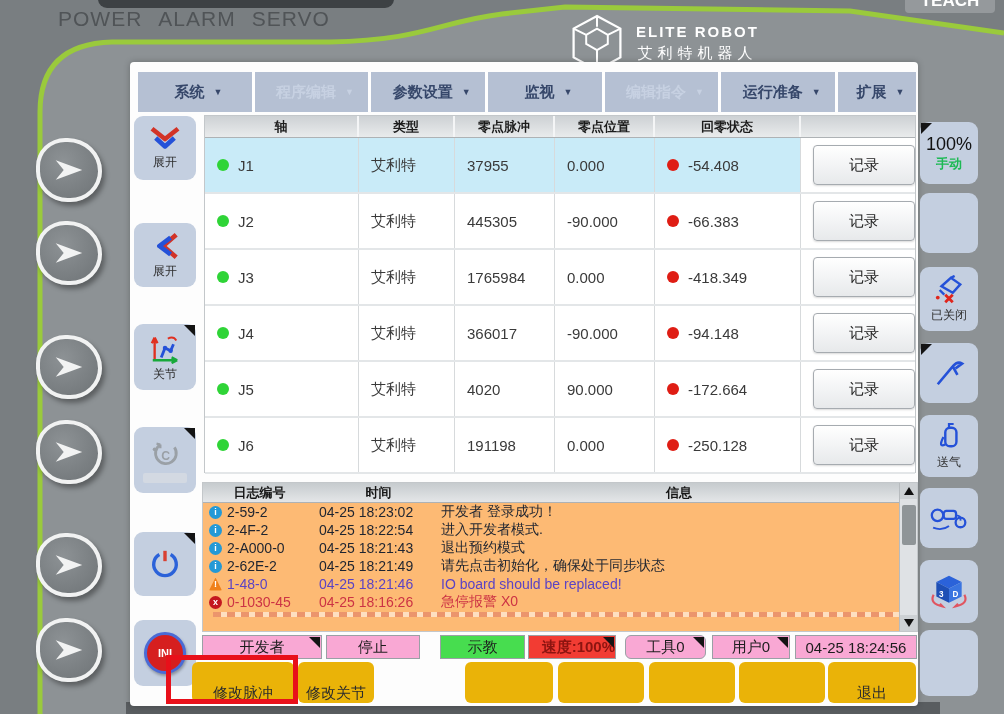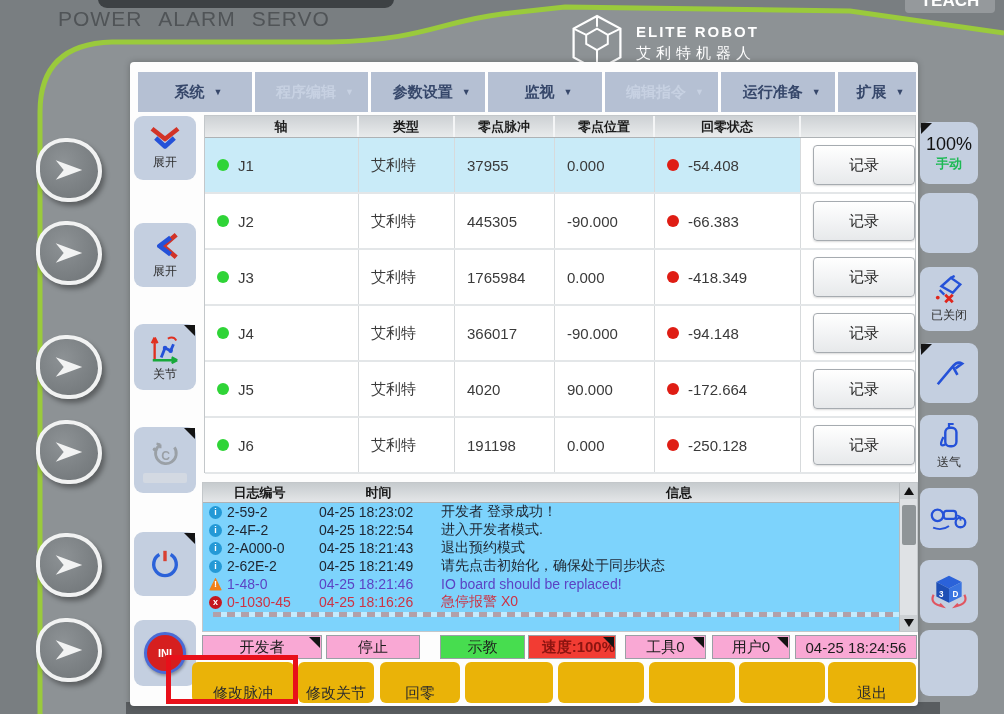--- a/index.html
+++ b/index.html
@@ -7,21 +7,21 @@
   #screen{position:relative;width:1004px;height:714px;overflow:hidden;background:#797e81;}
   .abs{position:absolute;}
 
   
   #bezel-svg{position:absolute;left:0;top:0;z-index:0;}
   #led-slot{left:98px;top:-12px;width:296px;height:20px;background:#3d4144;border-radius:9px;z-index:2;}
   #led-labels{left:58px;top:7px;z-index:2;font-size:21px;color:#505457;letter-spacing:1px;}
   #led-labels span{margin-right:16px;}
   #teach-badge{left:905px;top:-14px;width:90px;height:27px;background:#95999c;border-radius:4px;
     color:#fff;font-weight:bold;font-size:17px;text-align:center;line-height:29px;z-index:2;}
-  #brand{left:570px;top:14px;z-index:2;display:flex;align-items:center;gap:12px;}
+  #brand{left:570px;top:14px;z-index:2;display:flex;align-items:center;gap:12px;text-align:center;}
   #brand-name{color:#fff;font-weight:bold;font-size:15px;letter-spacing:2px;}
   #brand-cn{color:#fff;font-size:15px;letter-spacing:5px;margin-top:4px;}
 
   .hw-btn{position:absolute;left:36px;width:66px;height:64px;background:radial-gradient(circle at 40% 35%,#8d9295,#6e7376);
     border:4px solid #f1f2f2;border-radius:46% 54% 50% 50%;box-shadow:3px 4px 5px rgba(0,0,0,.35);z-index:2;
     display:flex;align-items:center;justify-content:center;cursor:pointer;}
 
   
   #panel{left:130px;top:62px;width:788px;height:644px;background:#fdfdfd;border-radius:4px;z-index:3;
     box-shadow:0 0 6px rgba(0,0,0,.25);}
@@ -55,21 +55,21 @@
   .axis-row.selected .acell{background:#c9ebf8;}
   .axis-row.selected .c6{background:#fff;}
   .dot{display:inline-block;width:12px;height:12px;border-radius:50%;margin-right:9px;flex:0 0 auto;}
   .dot.green{background:#2fd437;}
   .dot.red{background:#df1d14;}
   .rec-btn{margin:auto;width:102px;height:40px;background:linear-gradient(#ffffff,#e7e9eb);
     border:1px solid #a6abb0;border-radius:4px;font-size:15px;color:#222;cursor:pointer;
     box-shadow:0 1px 2px rgba(0,0,0,.15);}
 
   
-  #log-panel{left:72px;top:420px;width:716px;height:150px;border:1px solid #c3c7ca;background:#7dd3fc;overflow:hidden;}
+  #log-panel{left:72px;top:420px;width:716px;height:150px;border:1px solid #c3c7ca;background:#fdba74;overflow:hidden;}
   #log-header{display:flex;height:20px;background:linear-gradient(#c6cbce,#e4e6e8);border-bottom:1px solid #aeb2b5;
     font-size:13px;font-weight:bold;color:#161616;}
   .lh1{width:113px;text-align:center;line-height:20px;}
   .lh2{width:125px;text-align:center;line-height:20px;}
   .lh3{flex:1;text-align:center;line-height:20px;}
   .log-row{display:flex;height:18px;align-items:center;font-size:14px;color:#1e2430;}
   .log-row:first-of-type{background:#efefef;}
   .log-icon{width:13px;height:13px;border-radius:50%;margin:0 5px 0 6px;color:#fff;font-size:9px;font-weight:bold;
     display:flex;align-items:center;justify-content:center;flex:0 0 auto;}
   .li-info{background:#2499d6;}
@@ -421,38 +421,35 @@
       </div>
     <div class="st-cell" style="left:196px;width:94px;">
         <span>停止</span>
       </div>
     <div class="st-cell" id="st-mode" style="left:310px;width:85px;">
         <span>示教</span>
       </div>
     <div class="st-cell corner-tr" id="st-speed" style="left:398px;width:88px;justify-content:flex-end;">
         <span>速度:100%</span>
       </div>
-    <div class="st-cell corner-tr" style="left:495px;width:81px;">
+    <div class="st-cell corner-tr" style="left:495px;width:81px;border-radius:6px;">
         <span>工具0</span>
       </div>
     <div class="st-cell corner-tr" style="left:582px;width:78px;">
         <span>用户0</span>
       </div>
     <div class="st-cell" style="left:665px;width:122px;">
         <span>04-25 18:24:56</span>
       </div>
 
     <div class="soft-key" style="left:62px;width:102px;">
         <span>修改脉冲</span>
       </div>
     <div class="soft-key" style="left:168px;width:76px;">
         <span>修改关节</span>
-      </div>
-    <div class="soft-key" style="left:250px;width:80px;">
-        <span>回零</span>
       </div>
     <div class="soft-key" style="left:335px;width:88px;"></div>
     <div class="soft-key" style="left:428px;width:86px;"></div>
     <div class="soft-key" style="left:519px;width:86px;"></div>
     <div class="soft-key" style="left:609px;width:86px;"></div>
     <div class="soft-key" style="left:698px;width:88px;">
         <span>退出</span>
       </div>
 
     <div class="abs" id="hl-rect"></div>

